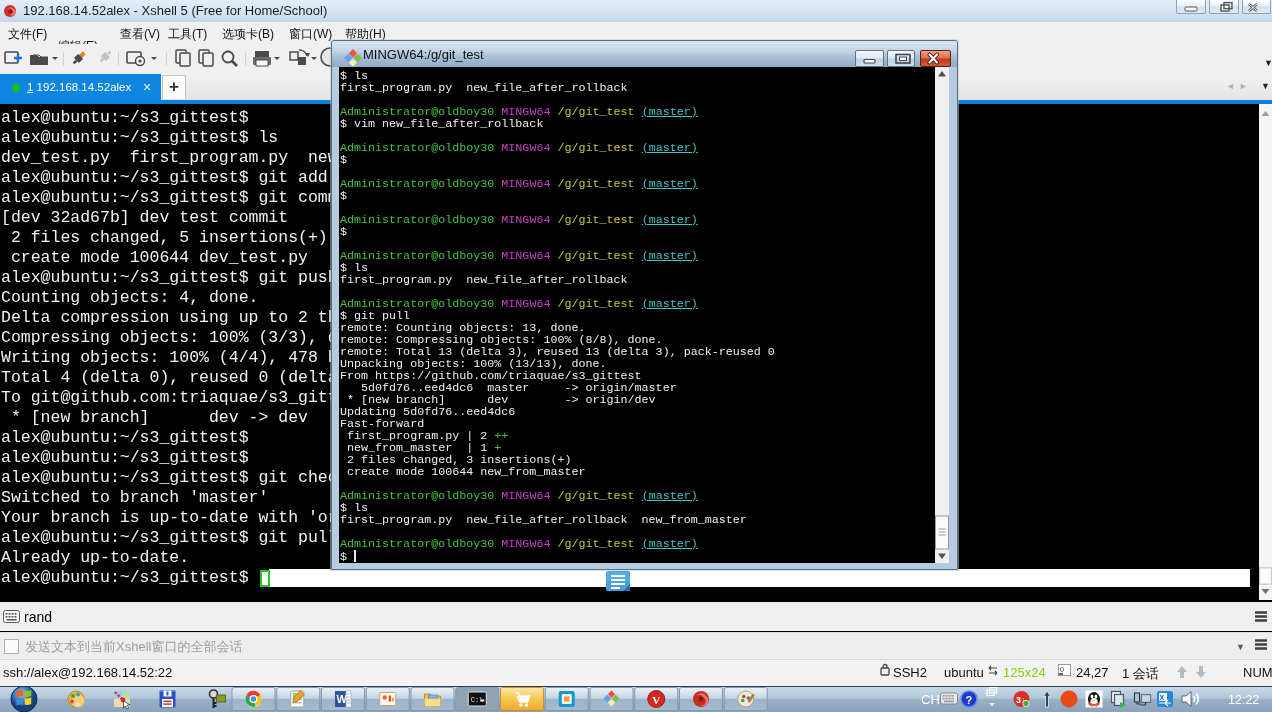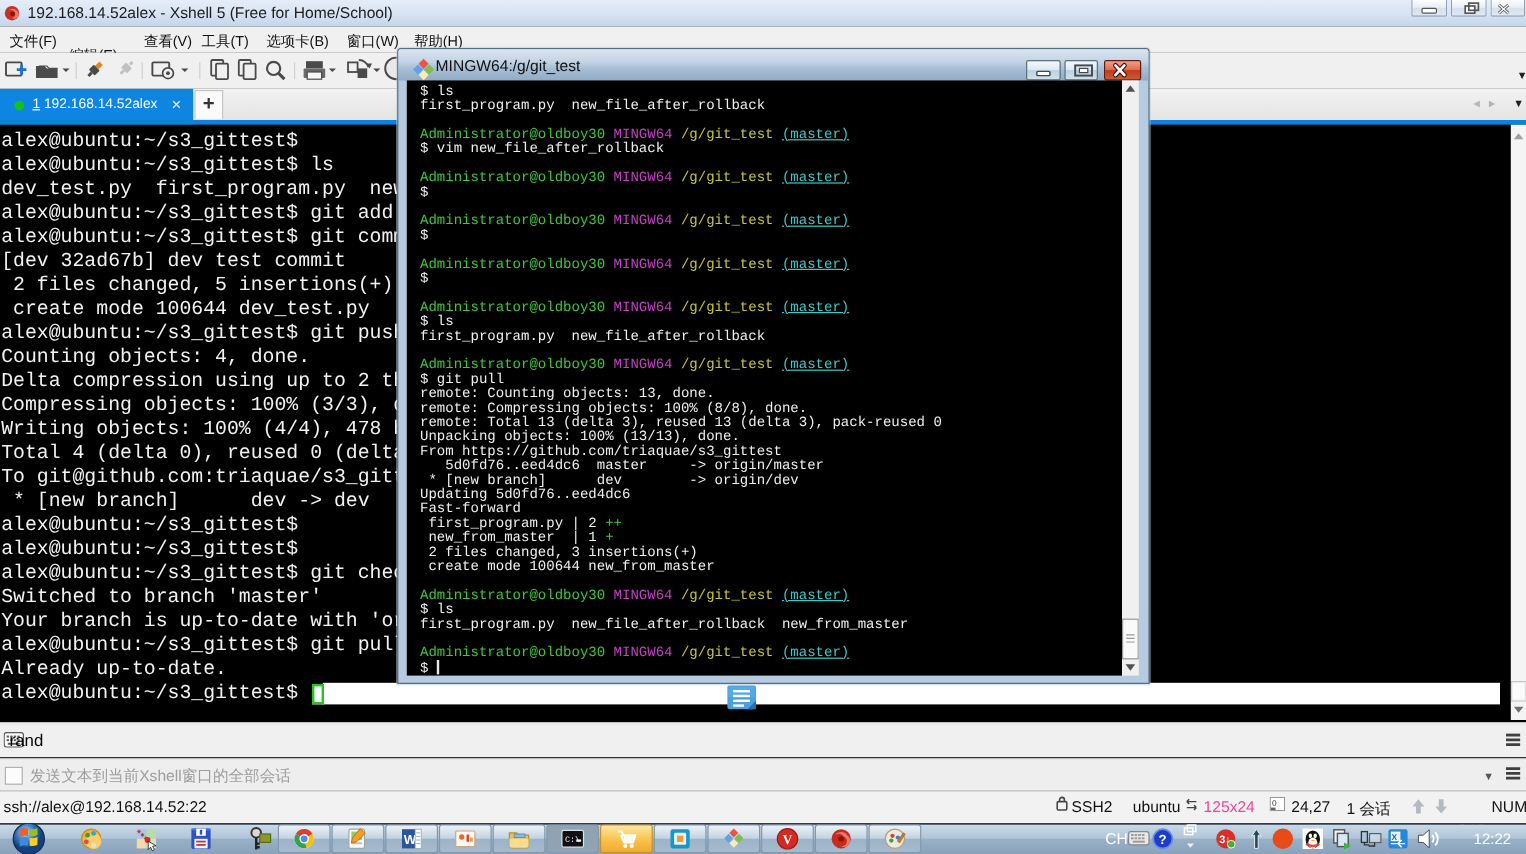--- a/index.html
+++ b/index.html
@@ -21,21 +21,21 @@
 #cursor{left:260px;top:569.5px;width:9.5px;height:17px;background:#fff;border:2px solid #27c427;box-sizing:border-box;}
 
 #randbar{left:0;top:602px;width:1272px;height:29px;background:#f0f0f0;border-top:2px solid #e8e8e8;box-sizing:border-box;}
 #sendbar{left:0;top:632px;width:1272px;height:27px;background:#eeeeee;border-top:1px solid #e0e0e0;box-sizing:border-box;}
 #statusbar{left:0;top:659px;width:1272px;height:27px;background:#f2f2f2;border-top:1px solid #d8d8d8;box-sizing:border-box;}
 
 #mw{left:331px;top:40px;width:627px;height:530px;background:#b7cbe0;border:1px solid #57707f;border-radius:3px 3px 0 0;box-sizing:border-box;box-shadow:0 0 0 1px rgba(180,200,220,.5);}
 #mwtitle{left:0px;top:0px;width:625px;height:26px;background:linear-gradient(180deg,#d9e4f0 0%,#c3d4e5 40%,#a9c0d6 60%,#8fabc6 100%);border-radius:2px 2px 0 0;}
 #mwblack{left:7px;top:26px;width:596px;height:496px;background:#000;}
 #mwscroll{left:603px;top:26px;width:14px;height:496px;background:#f0f0f0;}
-#mwpre{left:18px;top:28.5px;font-family:"Liberation Mono",monospace;font-size:11.7px;line-height:12px;margin:0;white-space:pre;color:#efefef;}
+#mwpre{left:8px;top:28.5px;font-family:"Liberation Mono",monospace;font-size:11.7px;line-height:12px;margin:0;white-space:pre;color:#efefef;}
 .g{color:#3fc53f;}
 .m{color:#c53fc5;}
 .y{color:#c5c53f;}
 .c{color:#3fc5c5;text-decoration:underline;}
 
 #taskbar{left:0;top:686px;width:1272px;height:26px;background:linear-gradient(180deg,#c9d9e8 0%,#b0c6d9 45%,#97b0c6 50%,#8aa3bb 100%);border-top:1px solid #303f52;box-sizing:border-box;}
 
 .capbtn{top:0px;height:14px;border:1px solid #8fa1b3;border-top:none;border-radius:0 0 2px 2px;background:linear-gradient(180deg,#fdfeff,#e9eff6 45%,#d4e0ec 55%,#dfe9f2);box-sizing:border-box;}
 .menuitem{position:absolute;}
 #tabtext{left:27px;top:81px;font-size:11.5px;color:#fff;letter-spacing:0;}
@@ -181,21 +181,21 @@
       <rect x="5.5" y="3" width="2" height="1.6"></rect>
       <rect x="8.5" y="3" width="2" height="1.6"></rect>
       <rect x="11.5" y="3" width="2" height="1.6"></rect>
       <rect x="2.5" y="6" width="2" height="1.6"></rect>
       <rect x="5.5" y="6" width="2" height="1.6"></rect>
       <rect x="8.5" y="6" width="2" height="1.6"></rect>
       <rect x="11.5" y="6" width="2" height="1.6"></rect>
       <rect x="3.5" y="9" width="10" height="1.6"></rect>
     </g>
   </svg>
-<div class="abs" style="left:8px;top:609px;font-size:14px;color:#000;">rand</div>
+<div class="abs" style="left:24px;top:609px;font-size:14px;color:#000;">rand</div>
 <svg class="abs" style="left:1255px;top:611px" width="12" height="11">
     <g stroke="#3f3f3f" stroke-width="2.3">
       <path d="M0 1.5 h12 M0 5.5 h12 M0 9.5 h12"></path>
     </g>
   </svg>
 <div class="abs" id="sendbar"></div>
 <div class="abs" style="left:4px;top:639px;width:13px;height:13px;background:#fcfcfc;border:1px solid #b0b0b0;"></div>
 <div class="abs" style="left:25px;top:638px;font-size:13px;color:#9d9d9d;">发送文本到当前Xshell窗口的全部会话</div>
 <div class="arr" style="left:1236px;top:642px;color:#555;">▼</div>
 <svg class="abs" style="left:1255px;top:639px" width="12" height="11">
@@ -207,21 +207,21 @@
 <div class="abs" style="left:3px;top:665px;font-size:13px;color:#111;">ssh://alex@192.168.14.52:22</div>
 <svg class="abs" style="left:880px;top:663px" width="10" height="13">
     <rect x="1" y="5" width="8" height="7" rx="1" fill="none" stroke="#444" stroke-width="1.3"></rect>
     <path d="M3 5 v-1.5 a2 2 0 0 1 4 0 V5" fill="none" stroke="#444" stroke-width="1.3"></path>
   </svg>
 <div class="abs" style="left:893px;top:665px;font-size:13px;color:#111;">SSH2</div>
 <div class="abs" style="left:944px;top:665px;font-size:13px;color:#111;">ubuntu</div>
 <svg class="abs" style="left:986px;top:665px" width="14" height="12">
     <path d="M3 3 h8 M3 3 l2 -2 M3 3 l2 2 M11 8 h-8 M11 8 l-2 -2 M11 8 l-2 2" stroke="#444" stroke-width="1.2" fill="none"></path>
   </svg>
-<div class="abs" style="left:1003px;top:665px;font-size:13px;color:#ec4899;">125x24</div>
+<div class="abs" style="left:1003px;top:665px;font-size:13px;color:#84cc16;">125x24</div>
 <svg class="abs" style="left:1058px;top:664px" width="13" height="12">
     <rect x="0.5" y="0.5" width="12" height="11" fill="#fff" stroke="#999"></rect>
     <text x="2" y="8" font-size="7" fill="#333" font-family="Liberation Sans">0</text>
     <rect x="1" y="9" width="4" height="2" fill="#666"></rect>
   </svg>
 <div class="abs" style="left:1076px;top:665px;font-size:13px;color:#111;">24,27</div>
 <div class="abs" style="left:1122px;top:665px;font-size:13px;color:#111;">1 会话</div>
 <svg class="abs" style="left:1176px;top:665px" width="34" height="14">
     <g fill="#b4bac1">
       <path d="M6 1 l5 6 h-3 v6 h-4 v-6 h-3z"></path>

